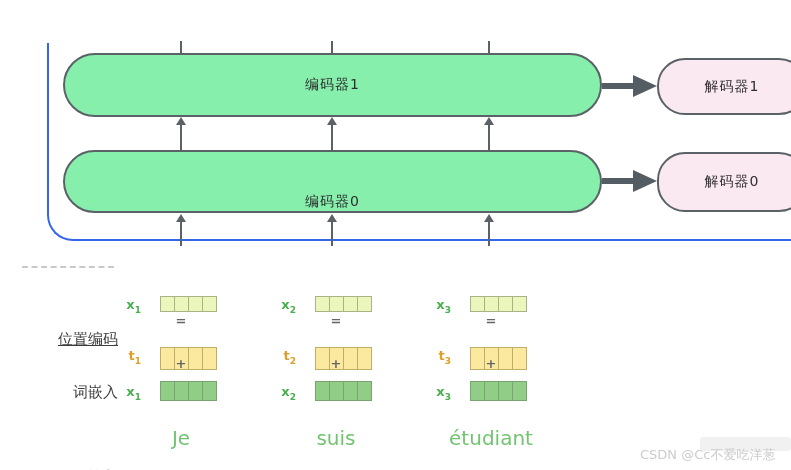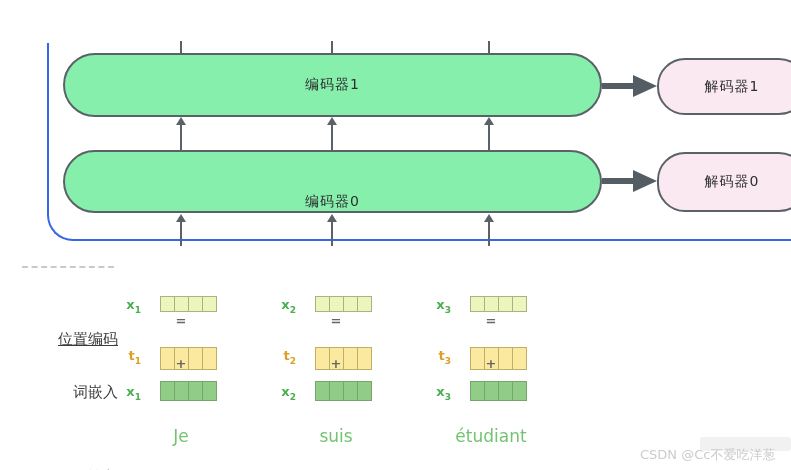--- a/index.html
+++ b/index.html
@@ -53,21 +53,21 @@
   .v-pos .cell{background:#fce9a0;border:1px solid #bfae66;margin-left:-1px;}
   .v-word{top:85px;height:20px;}
   .v-word .cell{background:#92cd88;border:1px solid #78a56f;margin-left:-1px;}
   .vlabel{position:absolute;left:-26px;width:22px;text-align:right;font-size:13px;font-weight:bold;}
   .vlabel sub{font-size:9px;}
   .green-lbl{color:#4caf50;}
   .orange-lbl{color:#dd9f27;}
   .op{position:absolute;left:0;width:72px;text-align:center;color:#666;font-size:13px;font-weight:bold;}
   .op-eq{top:17px;}
   .op-plus{top:60px;}
-  .word{position:absolute;left:-20px;width:112px;top:130px;text-align:center;color:#72c472;font-size:17px;}
+  .word{position:absolute;left:-20px;width:112px;top:130px;text-align:center;color:#72c472;font-size:20px;}
   .wm-patch{left:700px;top:437px;width:91px;height:14px;background:#f1f1f1;border-radius:3px;}
   .watermark{left:640px;top:446px;width:151px;color:#cccccc;font-size:13px;white-space:nowrap;}
 </style>
 </head>
 <body>
 
 <div class="abs blue-bracket"></div>
 
 <div class="abs block encoder enc1">
   <span>编码器1</span>

